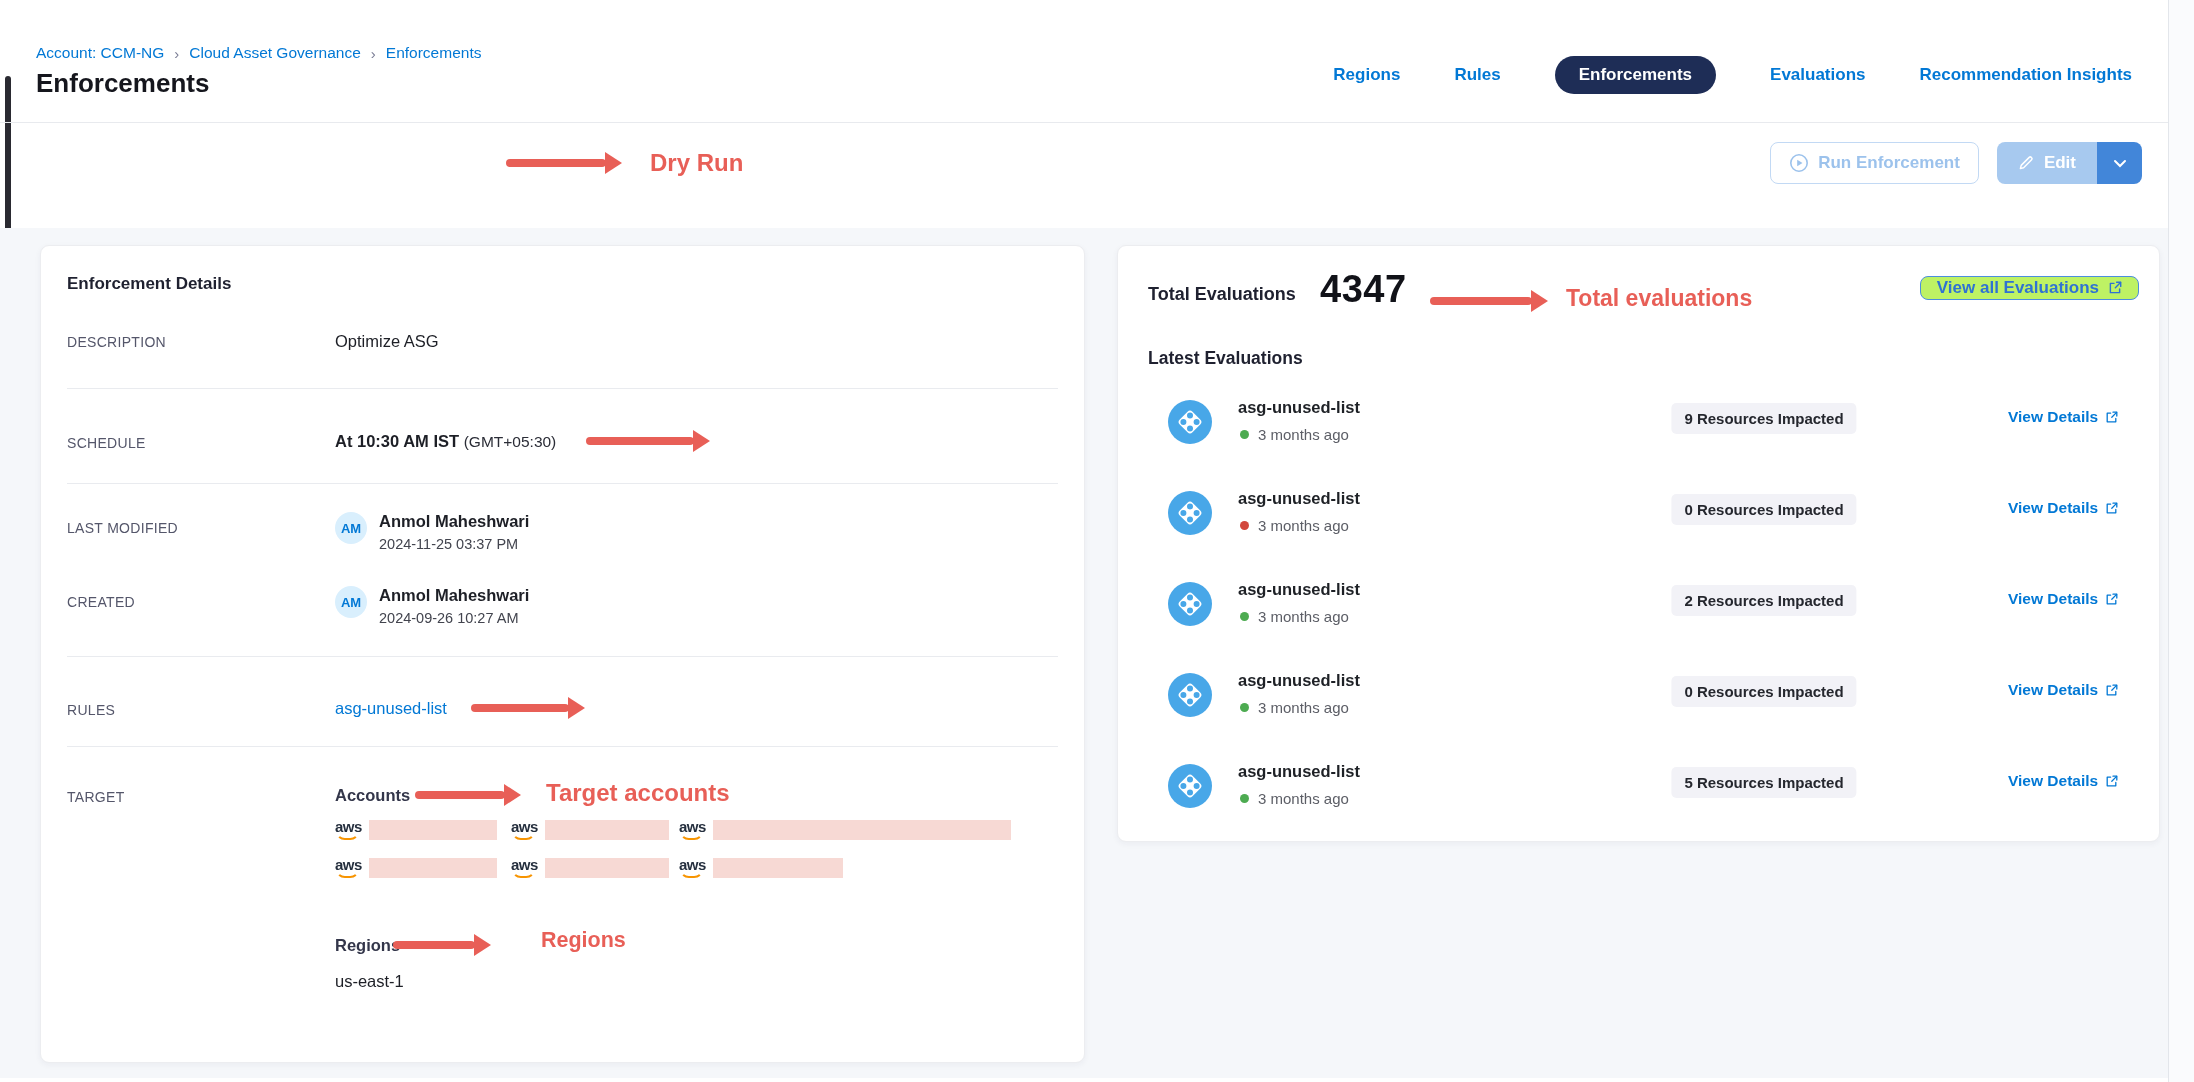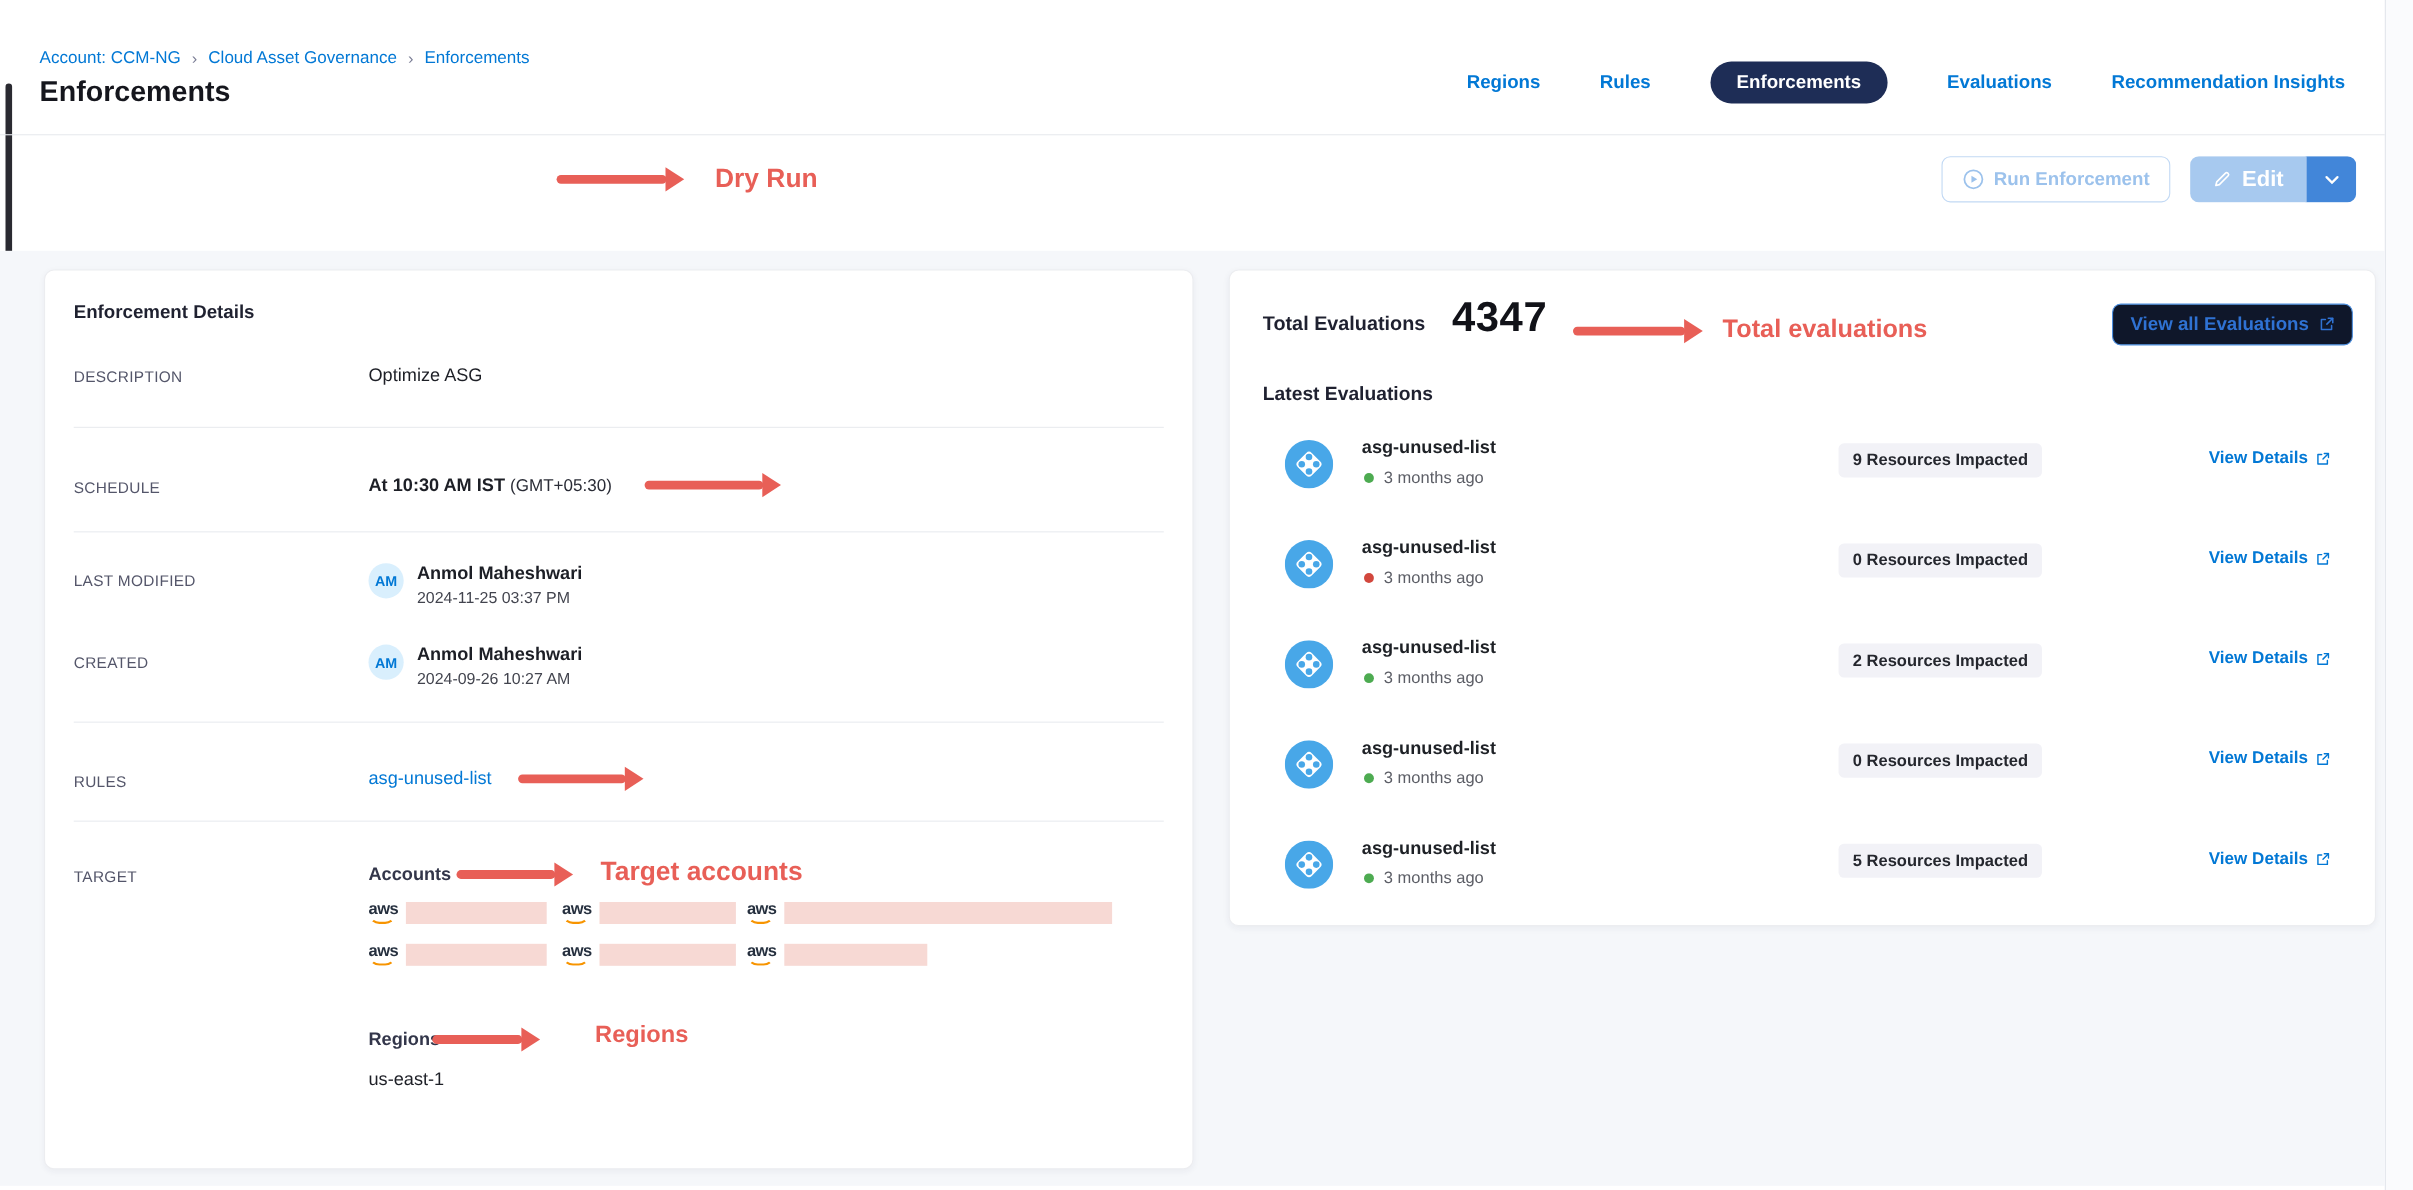--- a/index.html
+++ b/index.html
@@ -28,21 +28,21 @@
   .enforcement-name { font-size:23px; font-weight:bold; color:#15161d; }
   .toggle { position:relative; width:44px; height:24px; border-radius:13px; background:#e9e9ee; border:1px solid #d6d6dd; margin-left:26px; cursor:pointer; }
   .toggle .knob { position:absolute; left:0px; top:-1px; width:24px; height:24px; background:#ffffff; border:1px solid #cfcfd8; border-radius:50%; box-shadow:0 1px 3px rgba(40,40,60,.25); }
   .toggle-state { margin-left:14px; font-size:16px; color:#3f4254; }
   .pipe { margin-left:12px; color:#d8d9e0; font-size:16px; }
   .dryrun-badge { margin-left:14px; background:#f1f1f6; border-radius:5px; padding:6px 11px; font-size:13px; font-weight:bold; letter-spacing:.4px; color:#23252c; }
 
   .toolbar-right { position:absolute; right:52px; top:142px; display:flex; align-items:center; gap:18px; }
   .run-btn { display:flex; align-items:center; gap:9px; height:42px; padding:0 18px; background:#ffffff; border:1.5px solid #c2d9f4; border-radius:8px; color:#9cc2ec; font-size:17px; font-weight:600; cursor:pointer; }
   .edit-split { display:flex; height:42px; border-radius:8px; overflow:hidden; cursor:pointer; }
-  .edit-main { display:flex; align-items:center; gap:9px; padding:0 20px; background:#a7c9ef; color:#ffffff; font-size:20px; font-weight:bold; }
+  .edit-main { display:flex; align-items:center; gap:9px; padding:0 20px; background:#a7c9ef; color:#ffffff; font-size:17px; font-weight:bold; }
   .edit-caret { width:46px; display:flex; align-items:center; justify-content:center; background:#4286d9; border-left:1px solid rgba(255,255,255,.55); }
 
   
   .rarrow { position:absolute; height:8px; background:#e85f57; border-radius:4px; }
   .rarrow::after { content:''; position:absolute; right:-16px; top:-7px; width:0; height:0;
     border-left:17px solid #e85f57; border-top:11px solid transparent; border-bottom:11px solid transparent; }
   .rnote { position:absolute; color:#e85f57; font-weight:bold; white-space:nowrap; }
 
   
   .content { position:absolute; left:0; top:228px; right:26px; height:850px; background:#f5f7fa; }
@@ -67,21 +67,21 @@
   .aws-mark { position:relative; width:27px; height:25px; }
   .aws-word { font-size:15px; font-weight:bold; color:#252f3e; letter-spacing:-.5px; line-height:15px; }
   .aws-smile { position:absolute; left:1px; top:12px; width:23px; height:10px; border:2.5px solid transparent; border-bottom-color:#f79400; border-radius:50% 50% 50% 50% / 30% 30% 100% 100%; }
   .redacted { height:20px; background:#f7d9d4; margin-top:2px; }
   .rw-a { width:128px; } .rw-b { width:124px; } .rw-c { width:298px; } .rw-d { width:130px; }
   .region-value { position:absolute; left:294px; font-size:16.5px; color:#1d1f26; }
 
   
   .t-label { position:absolute; left:30px; top:38px; font-size:18px; font-weight:bold; color:#1f2130; }
   .t-number { position:absolute; left:202px; top:22px; font-size:38px; font-weight:bold; color:#111218; letter-spacing:.5px; }
-  .viewall-btn { position:absolute; right:20px; top:30px; height:38px; display:flex; align-items:center; gap:9px; padding:0 16px; background:#0f172a; border:1.5px solid #4c8ede; border-radius:8px; color:#2f72d3; font-size:17px; font-weight:600; cursor:pointer; }
+  .viewall-btn { position:absolute; right:20px; top:30px; height:24px; display:flex; align-items:center; gap:9px; padding:0 16px; background:#bef264; border:1.5px solid #4c8ede; border-radius:8px; color:#2f72d3; font-size:17px; font-weight:600; cursor:pointer; }
   .latest-label { position:absolute; left:30px; top:102px; font-size:17.5px; font-weight:bold; color:#1f2130; }
   .eval-row { position:absolute; left:0; width:100%; height:64px; }
   .eval-icon { position:absolute; left:50px; top:10px; width:44px; height:44px; }
   .e-name { position:absolute; left:120px; top:8px; font-size:16.5px; font-weight:bold; color:#1e2126; }
   .e-time { position:absolute; left:122px; top:36px; display:flex; align-items:center; gap:9px; font-size:15px; color:#5c5e66; }
   .dot { width:9px; height:9px; border-radius:50%; }
   .dot.green { background:#4dab51; } .dot.red { background:#d2473d; }
   .impact-badge { position:absolute; left:646px; top:13px; transform:translateX(-50%); background:#f2f2f7; border-radius:5px; padding:7px 13px; font-size:15px; font-weight:bold; color:#25272e; white-space:nowrap; }
   .view-details { position:absolute; left:890px; top:18px; display:flex; align-items:center; gap:7px; font-size:15.5px; font-weight:600; color:#0278d5; cursor:pointer; }
 

